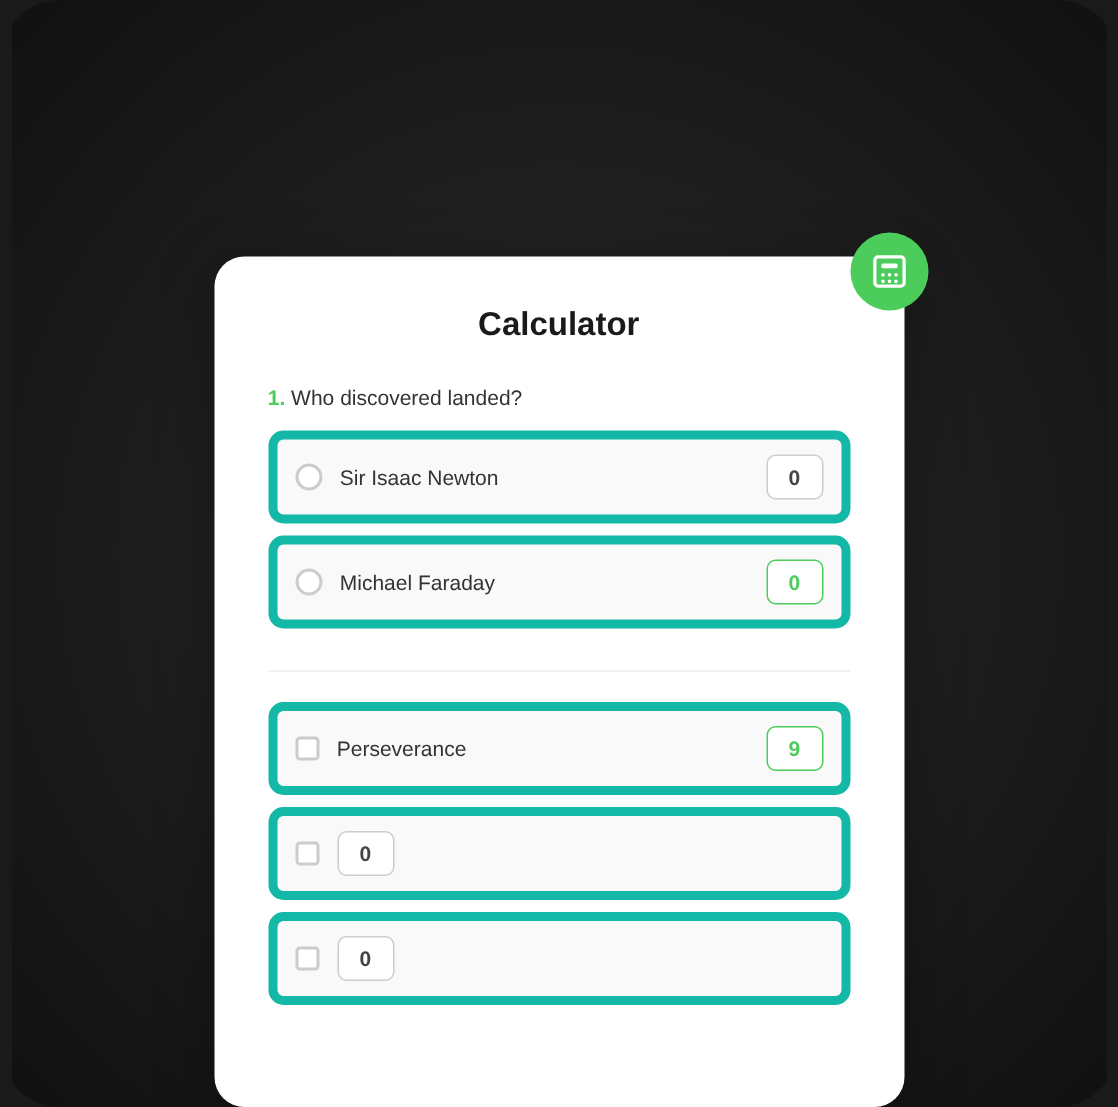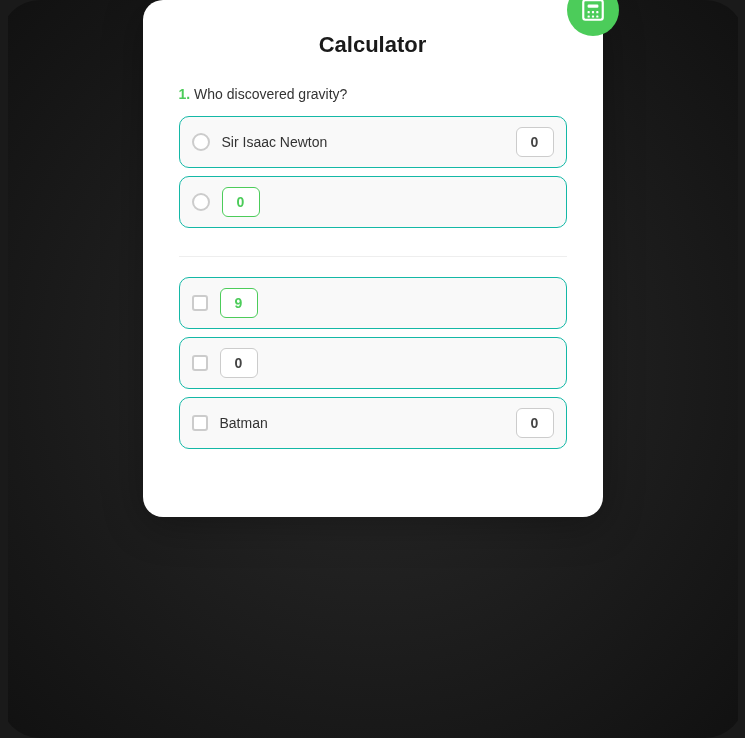--- a/index.html
+++ b/index.html
@@ -14,21 +14,21 @@
       font-family: -apple-system, BlinkMacSystemFont, 'Segoe UI', sans-serif;
       border-radius: 40px;
       overflow: hidden;
     }
 
     .outer-bg {
       width: 730px;
       height: 738px;
       background: radial-gradient(ellipse at center, #2a2a2a 0%, #111 100%);
       display: flex;
-      align-items: flex-start;
+      align-items: flex-end;
       justify-content: center;
       border-radius: 8px;
     }
 
     .card {
       background: #ffffff;
       border-radius: 20px;
       padding: 32px 36px 40px;
       width: 460px;
       position: relative;
@@ -74,21 +74,21 @@
 
     .question-label .q-num {
       color: #4ccc5a;
       font-weight: 600;
     }
 
     .answer-row {
       display: flex;
       align-items: center;
       background: #f9f9f9;
-      border: 1px solid #14b8a6;
+      border: 6px solid #14b8a6;
       border-radius: 10px;
       padding: 10px 12px;
       margin-bottom: 8px;
     }
 
     .answer-radio {
       width: 18px;
       height: 18px;
       border-radius: 50%;
       border: 2px solid #ccc;
@@ -156,50 +156,51 @@
         <rect x="11" y="17" width="2" height="2" rx="0.5" fill="white"></rect>
         <rect x="15" y="17" width="2" height="2" rx="0.5" fill="white"></rect>
       </svg>
     </div>
 
     <h1 class="card-title">Calculator</h1>
 
     <div class="question-block">
       <div class="question-label">
         <span class="q-num">1.</span>
-        <span>Who discovered gravity?</span>
+        <span>Who discovered landed?</span>
       </div>
 
       <div class="answer-row">
         <div class="answer-radio"></div>
         <span class="answer-text">Sir Isaac Newton</span>
         <div class="score-badge">0</div>
       </div>
 
       <div class="answer-row">
         <div class="answer-radio"></div>
+        <span class="answer-text">Michael Faraday</span>
         <div class="score-badge highlighted">0</div>
       </div>
     </div>
 
     <div class="divider"></div>
 
     <div class="question-block">
 
       <div class="answer-row">
         <div class="answer-checkbox"></div>
+        <span class="answer-text">Perseverance</span>
         <div class="score-badge highlighted">9</div>
       </div>
 
       <div class="answer-row">
         <div class="answer-checkbox"></div>
         <div class="score-badge">0</div>
       </div>
 
       <div class="answer-row">
         <div class="answer-checkbox"></div>
-        <span class="answer-text">Batman</span>
         <div class="score-badge">0</div>
       </div>
     </div>
 
   </div>
 </div>
 
 </body></html>

